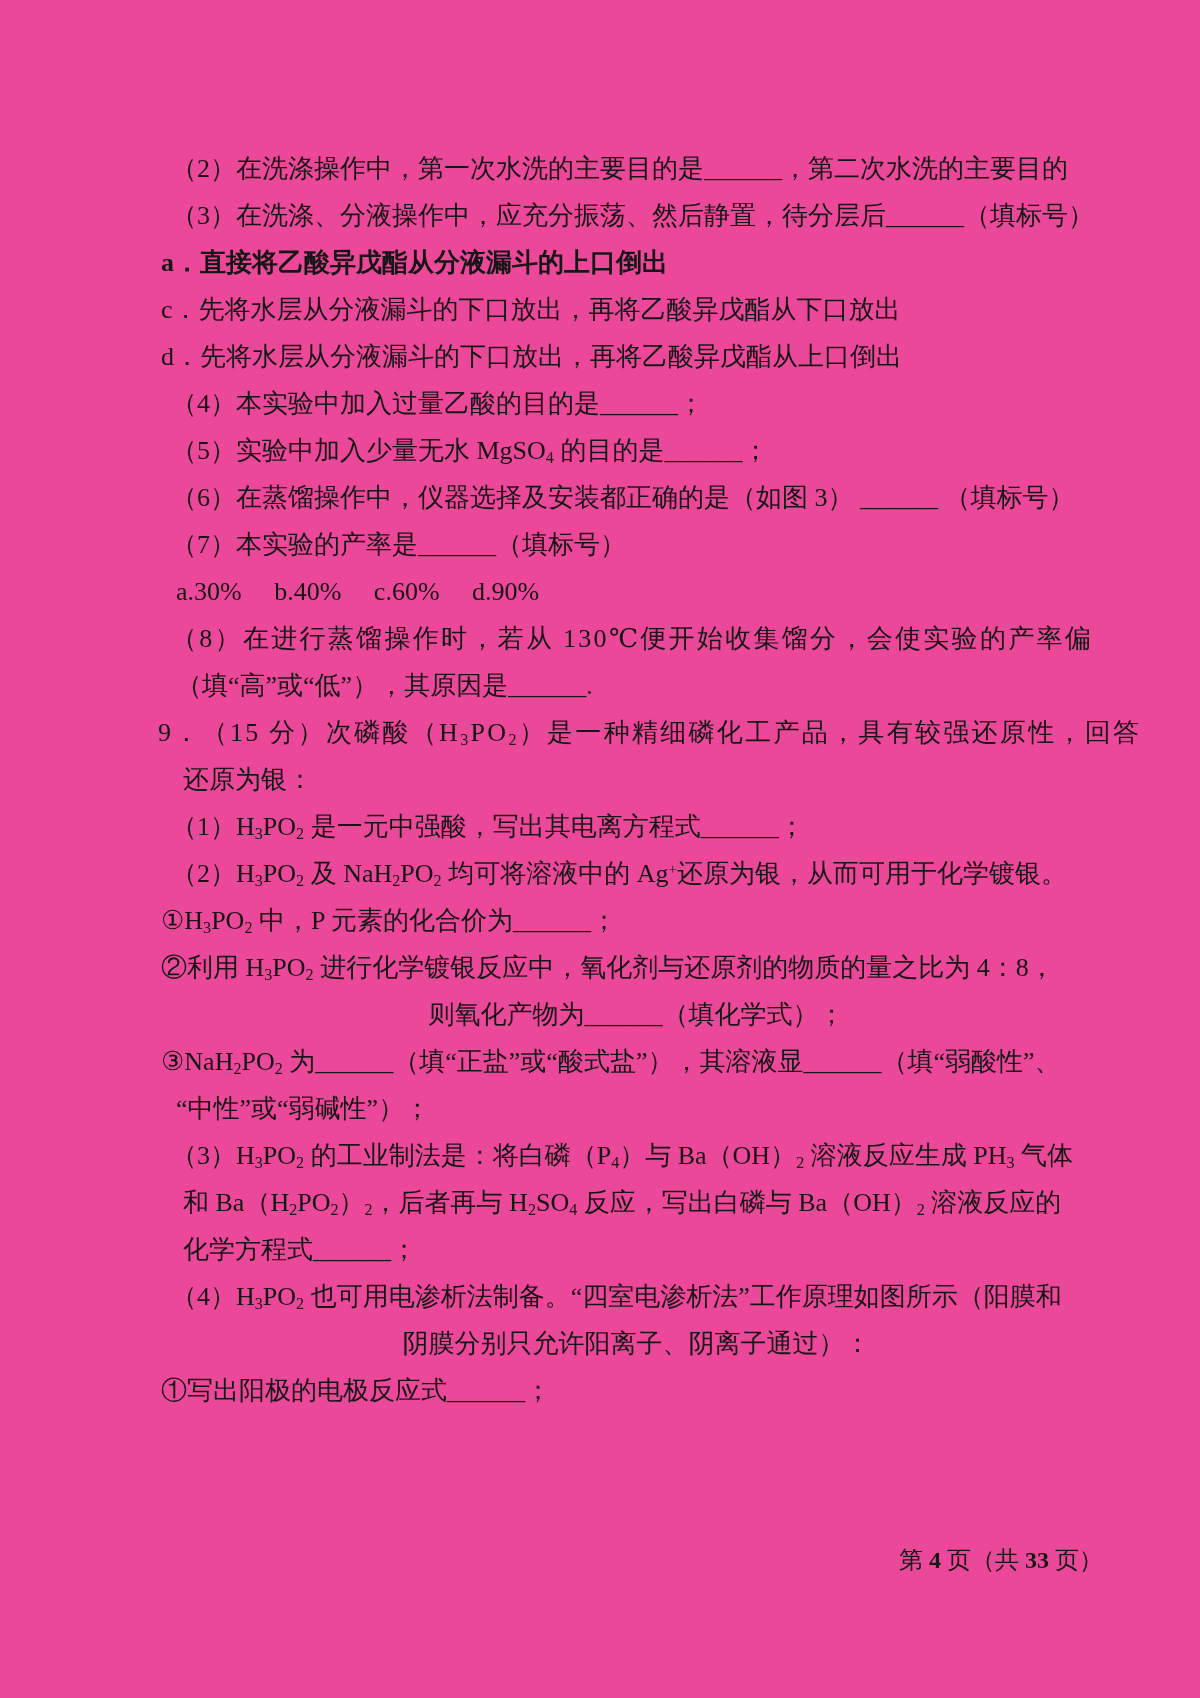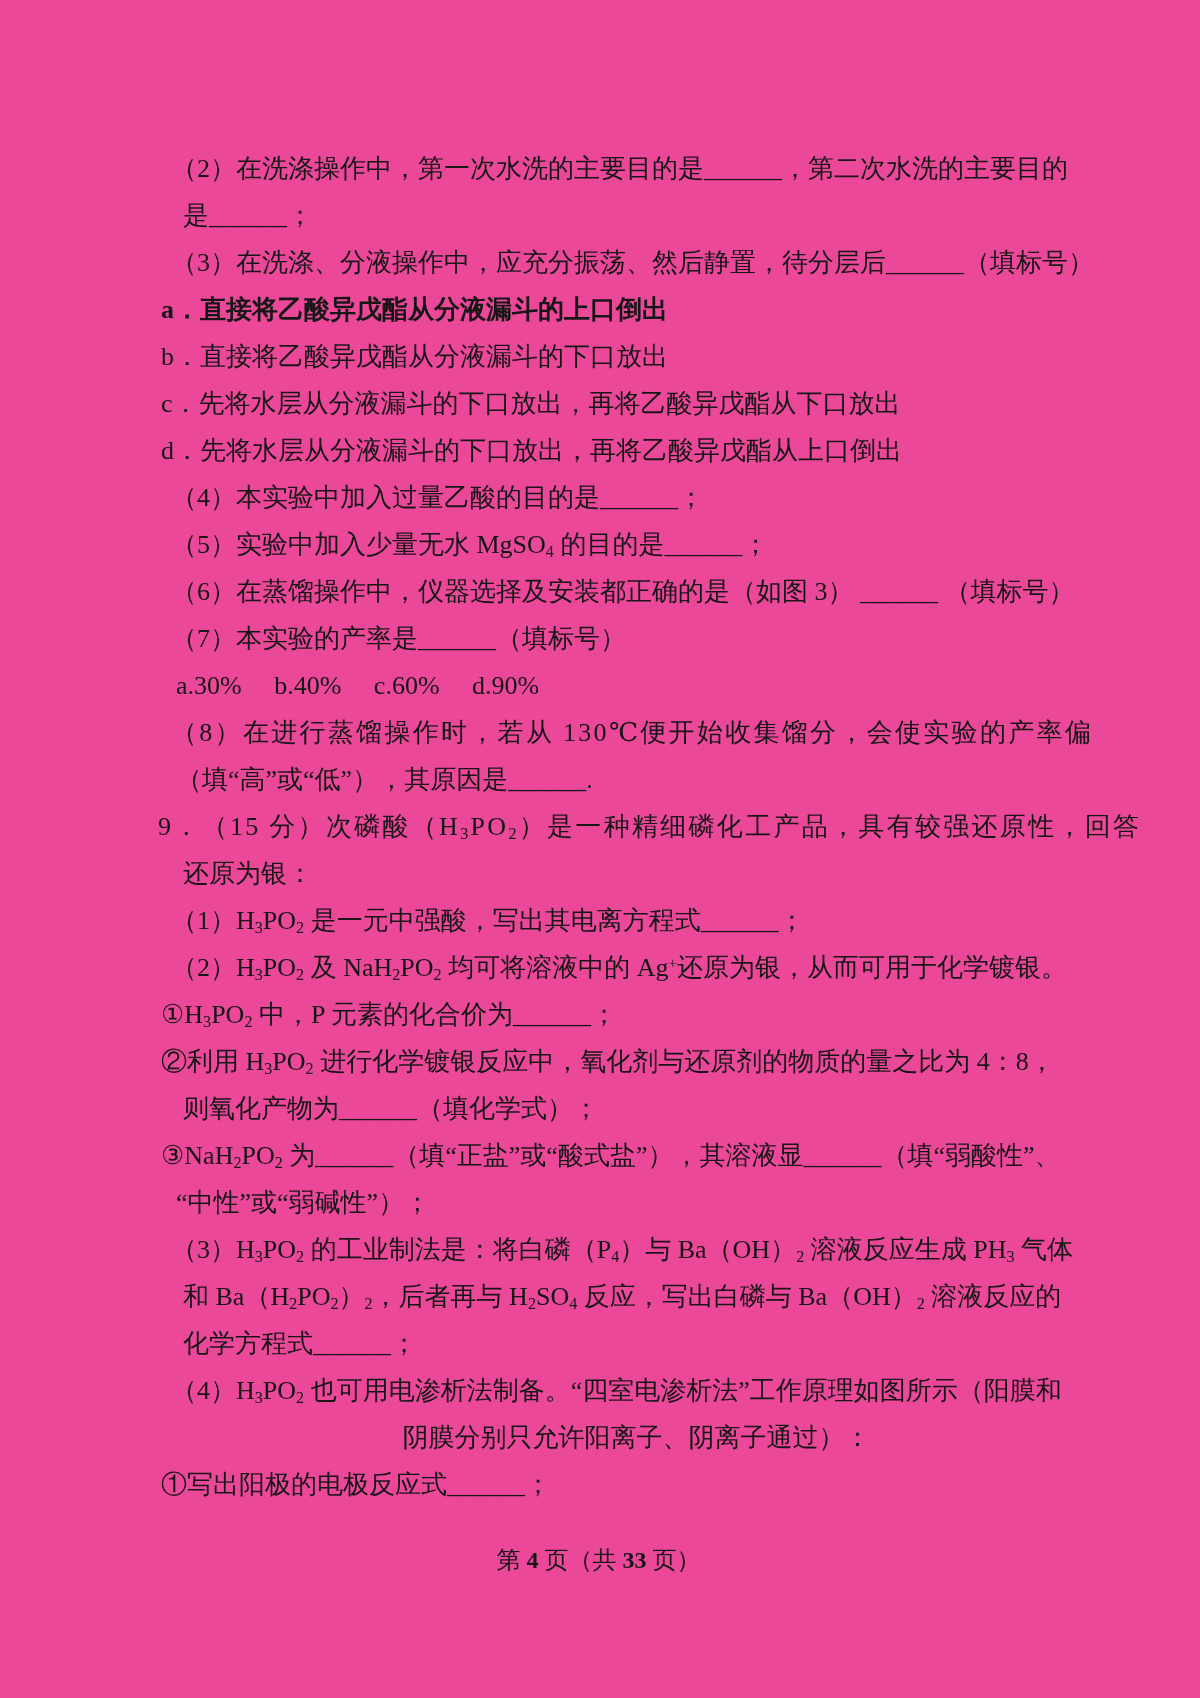--- a/index.html
+++ b/index.html
@@ -43,54 +43,51 @@
   .doc sup {
     font-size: 0.58em;
     vertical-align: 0.5em;
     line-height: 0;
   }
   .footer {
     position: absolute;
     left: 0;
     top: 1544px;
     width: 1103px;
-    text-align: center;
+    text-align: right;
     font-size: 24px;
     line-height: 32px;
     white-space: pre;
-    margin-left: 47px;
   }
   .b { font-weight: bold; }
 </style>
 </head>
 <body>
 
 <div class="page">
   <div id="doc" class="doc">
       <div class="line" style="padding-left: 21px;"><span>（2）在洗涤操作中，第一次水洗的主要目的是______，第二次水洗的主要目的</span></div>
-      <div class="line" style="padding-left: 33px;"><span>是______；</span></div>
       <div class="line" style="padding-left: 21px;"><span>（3）在洗涤、分液操作中，应充分振荡、然后静置，待分层后______（填标号）</span></div>
       <div class="line" style="padding-left: 11px; font-weight: bold;"><span>a．直接将乙酸异戊酯从分液漏斗的上口倒出</span></div>
-      <div class="line" style="padding-left: 11px;"><span>b．直接将乙酸异戊酯从分液漏斗的下口放出</span></div>
       <div class="line" style="padding-left: 11px;"><span>c．先将水层从分液漏斗的下口放出，再将乙酸异戊酯从下口放出</span></div>
       <div class="line" style="padding-left: 11px;"><span>d．先将水层从分液漏斗的下口放出，再将乙酸异戊酯从上口倒出</span></div>
       <div class="line" style="padding-left: 21px;"><span>（4）本实验中加入过量乙酸的目的是______；</span></div>
       <div class="line" style="padding-left: 21px;"><span>（5）实验中加入少量无水 MgSO</span><sub>4</sub><span> 的目的是______；</span></div>
       <div class="line" style="padding-left: 21px;"><span>（6）在蒸馏操作中，仪器选择及安装都正确的是（如图 3） ______ （填标号）</span></div>
       <div class="line" style="padding-left: 21px;"><span>（7）本实验的产率是______（填标号）</span></div>
       <div class="line" style="padding-left: 26px;"><span>a.30%     b.40%     c.60%     d.90%</span></div>
       <div class="line wide" style="padding-left: 21px;"><span>（8）在进行蒸馏操作时，若从 130℃便开始收集馏分，会使实验的产率偏</span></div>
       <div class="line" style="padding-left: 26px;"><span>（填“高”或“低”），其原因是______.</span></div>
       <div class="line wide" style="padding-left: 8px;"><span>9．（15 分）次磷酸（H</span><sub>3</sub><span>PO</span><sub>2</sub><span>）是一种精细磷化工产品，具有较强还原性，回答</span></div>
       <div class="line" style="padding-left: 33px;"><span>还原为银：</span></div>
       <div class="line" style="padding-left: 21px;"><span>（1）H</span><sub>3</sub><span>PO</span><sub>2</sub><span> 是一元中强酸，写出其电离方程式______；</span></div>
       <div class="line" style="padding-left: 21px;"><span>（2）H</span><sub>3</sub><span>PO</span><sub>2</sub><span> 及 NaH</span><sub>2</sub><span>PO</span><sub>2</sub><span> 均可将溶液中的 Ag</span><sup>+</sup><span>还原为银，从而可用于化学镀银。</span></div>
       <div class="line" style="padding-left: 11px;"><span>①H</span><sub>3</sub><span>PO</span><sub>2</sub><span> 中，P 元素的化合价为______；</span></div>
       <div class="line" style="padding-left: 11px;"><span>②利用 H</span><sub>3</sub><span>PO</span><sub>2</sub><span> 进行化学镀银反应中，氧化剂与还原剂的物质的量之比为 4：8，</span></div>
-      <div class="line" style="padding-left: 33px;"><span>则氧化产物为______（填化学式）；</span></div>
+      <div class="line" style="padding-left: 33px; text-align: center;"><span>则氧化产物为______（填化学式）；</span></div>
       <div class="line" style="padding-left: 11px;"><span>③NaH</span><sub>2</sub><span>PO</span><sub>2</sub><span> 为______（填“正盐”或“酸式盐”），其溶液显______（填“弱酸性”、</span></div>
       <div class="line" style="padding-left: 26px;"><span>“中性”或“弱碱性”）；</span></div>
       <div class="line" style="padding-left: 21px;"><span>（3）H</span><sub>3</sub><span>PO</span><sub>2</sub><span> 的工业制法是：将白磷（P</span><sub>4</sub><span>）与 Ba（OH）</span><sub>2</sub><span> 溶液反应生成 PH</span><sub>3</sub><span> 气体</span></div>
       <div class="line" style="padding-left: 33px;"><span>和 Ba（H</span><sub>2</sub><span>PO</span><sub>2</sub><span>）</span><sub>2</sub><span>，后者再与 H</span><sub>2</sub><span>SO</span><sub>4</sub><span> 反应，写出白磷与 Ba（OH）</span><sub>2</sub><span> 溶液反应的</span></div>
       <div class="line" style="padding-left: 33px;"><span>化学方程式______；</span></div>
       <div class="line" style="padding-left: 21px;"><span>（4）H</span><sub>3</sub><span>PO</span><sub>2</sub><span> 也可用电渗析法制备。“四室电渗析法”工作原理如图所示（阳膜和</span></div>
       <div class="line" style="padding-left: 33px; text-align: center;"><span>阴膜分别只允许阳离子、阴离子通过）：</span></div>
       <div class="line" style="padding-left: 11px;"><span>①写出阳极的电极反应式______；</span></div>
     </div>
   <div id="footer" class="footer"><span>第 </span><span class="b">4</span><span> 页（共 </span><span class="b">33</span><span> 页）</span></div>

